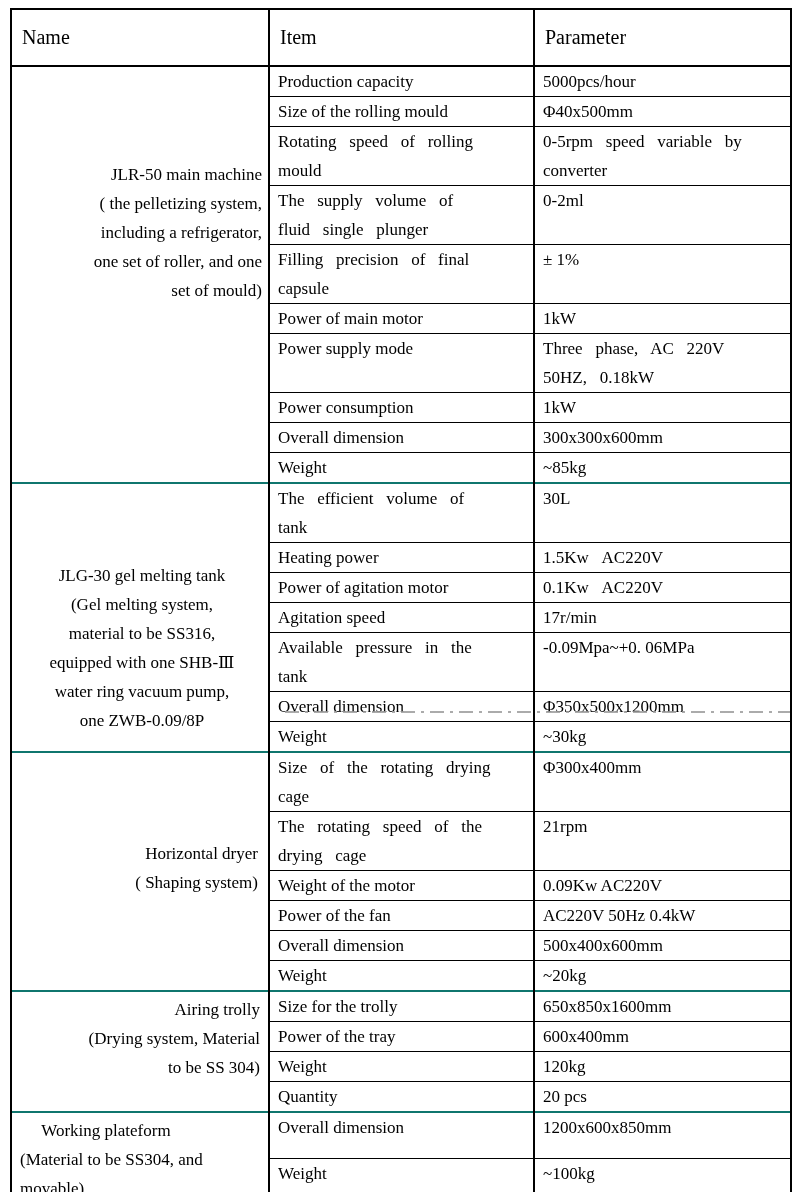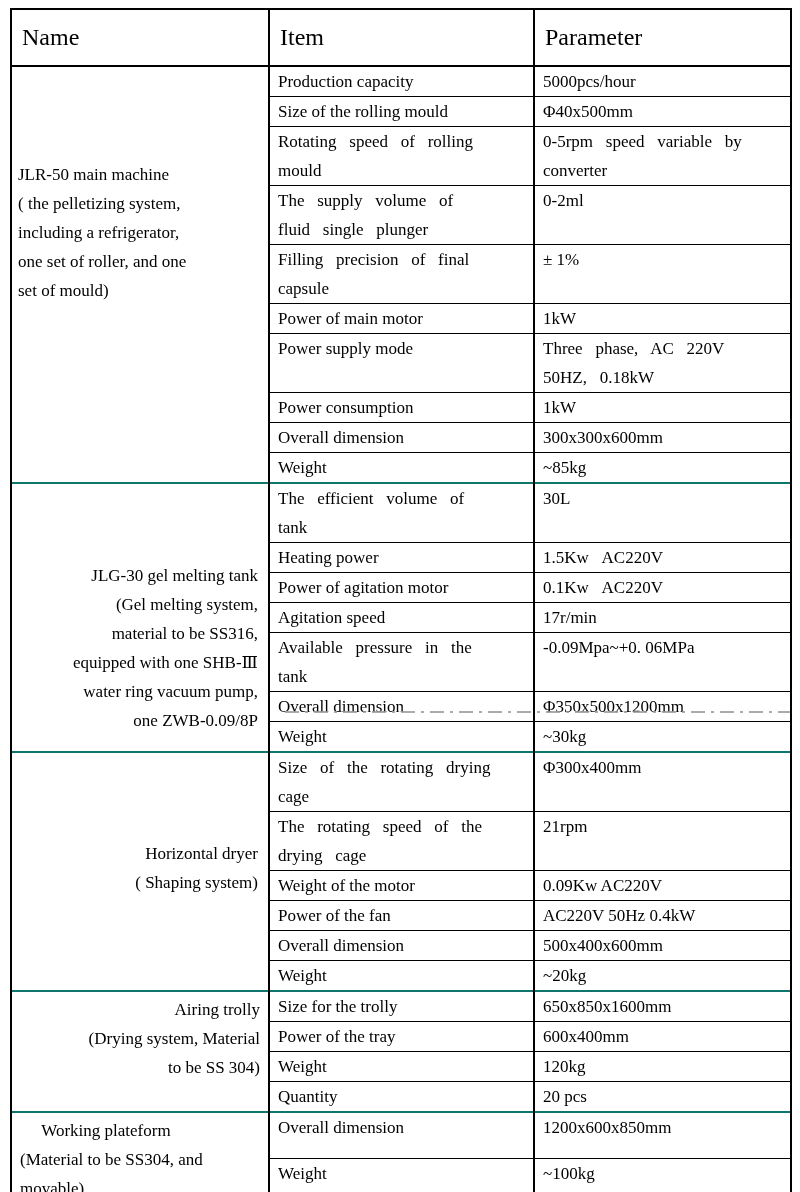--- a/index.html
+++ b/index.html
@@ -12,36 +12,36 @@
     border:2px solid #000;
   }
   col.c1 { width:258px; } col.c2 { width:265px; } col.c3 { width:257px; }
 
   th, td {
     border-left:2px solid #000; border-right:2px solid #000;
     border-top:1px solid #000; border-bottom:1px solid #000;
     overflow:hidden;
   }
   th {
-    font-size:24px; font-weight:normal; text-align:left;
+    font-size:20px; font-weight:normal; text-align:left;
     padding:13px 10px; line-height:29px; border-bottom:2px solid #000;
     white-space:nowrap;
   }
   td {
     font-size:17px; line-height:29px; vertical-align:top;
     padding:0 8px; white-space:pre-line;
   }
   tr.sec td { border-top:2px solid #0f766e; }
 
   td.item, td.param { text-align:left; }
   td.ws { word-spacing:0.5em; }
 
   td.name { vertical-align:middle; line-height:29px; }
-  td.n1 { text-align:left; padding:0 6px 85px 6px;margin-top:28px; }
-  td.n2 { text-align:right; padding:70px 10px 9px 14px; }
+  td.n1 { text-align:right; padding:0 6px 85px 6px;margin-top:28px; }
+  td.n2 { text-align:center; padding:70px 10px 9px 14px; }
   td.n3 { text-align:right; padding:0 10px 8px 14px; }
   td.n4 { text-align:right; vertical-align:top; padding:3px 8px 0 16px;margin-top:16px; }
   td.n5 { text-align:left; vertical-align:top; padding:3px 8px 0 8px; }
 
   .wm-line {
     position:absolute; left:285px; top:711px; width:505px; height:2px;
     background:repeating-linear-gradient(90deg,
       #9c9c9c 0 14px, rgba(0,0,0,0) 14px 20px,
       #9c9c9c 20px 23px, rgba(0,0,0,0) 23px 29px);
     opacity:0.85; pointer-events:none;

